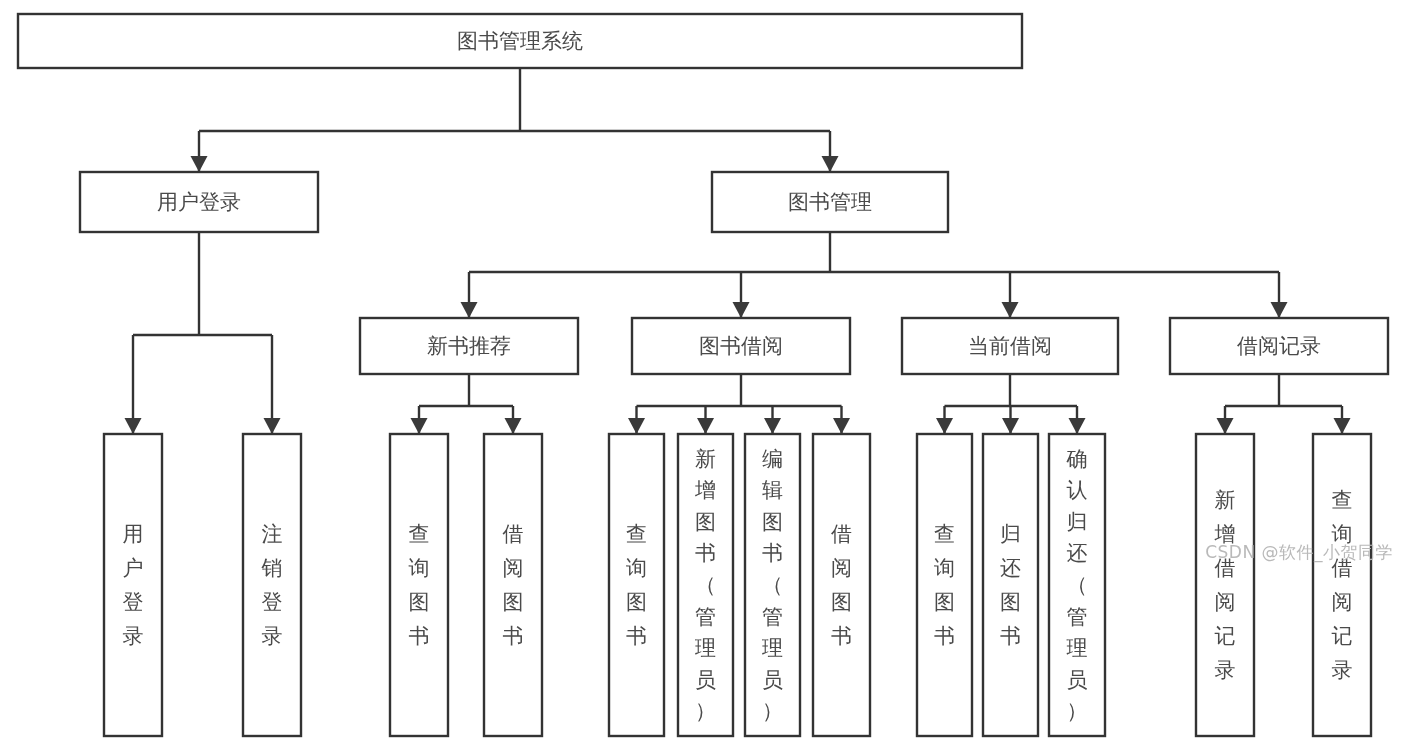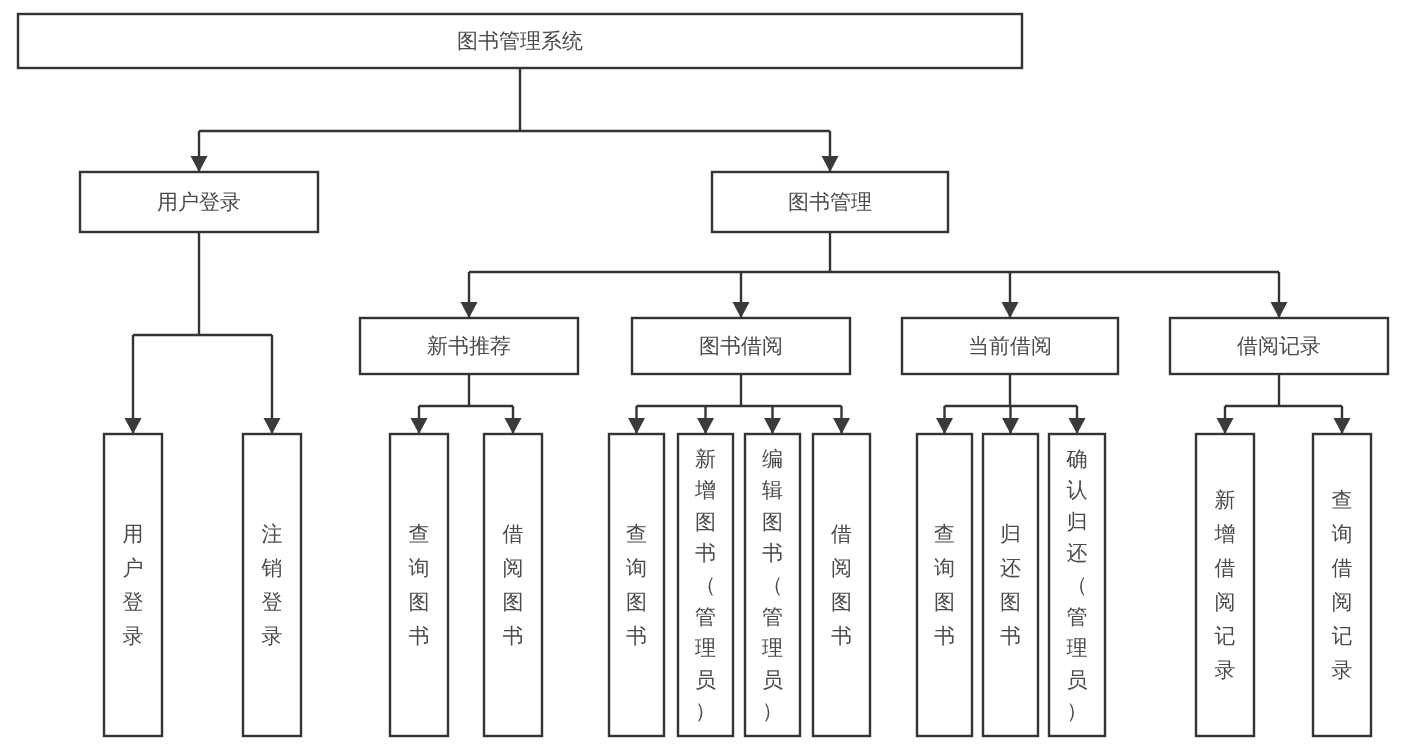--- a/index.html
+++ b/index.html
@@ -259,13 +259,14 @@
           <rect x="1313" y="434" width="58" height="302" class="node-box"></rect>
           <text x="1342" y="500" class="node-label-vertical" font-size="22" dominant-baseline="central">查</text>
           <text x="1342" y="534" class="node-label-vertical" font-size="22" dominant-baseline="central">询</text>
           <text x="1342" y="568" class="node-label-vertical" font-size="22" dominant-baseline="central">借</text>
           <text x="1342" y="602" class="node-label-vertical" font-size="22" dominant-baseline="central">阅</text>
           <text x="1342" y="636" class="node-label-vertical" font-size="22" dominant-baseline="central">记</text>
           <text x="1342" y="670" class="node-label-vertical" font-size="22" dominant-baseline="central">录</text>
         </g>
       </g>
   </svg>
+  <div class="watermark">CSDN @软件_小贺同学</div>
 </div>
 
 </body></html>

